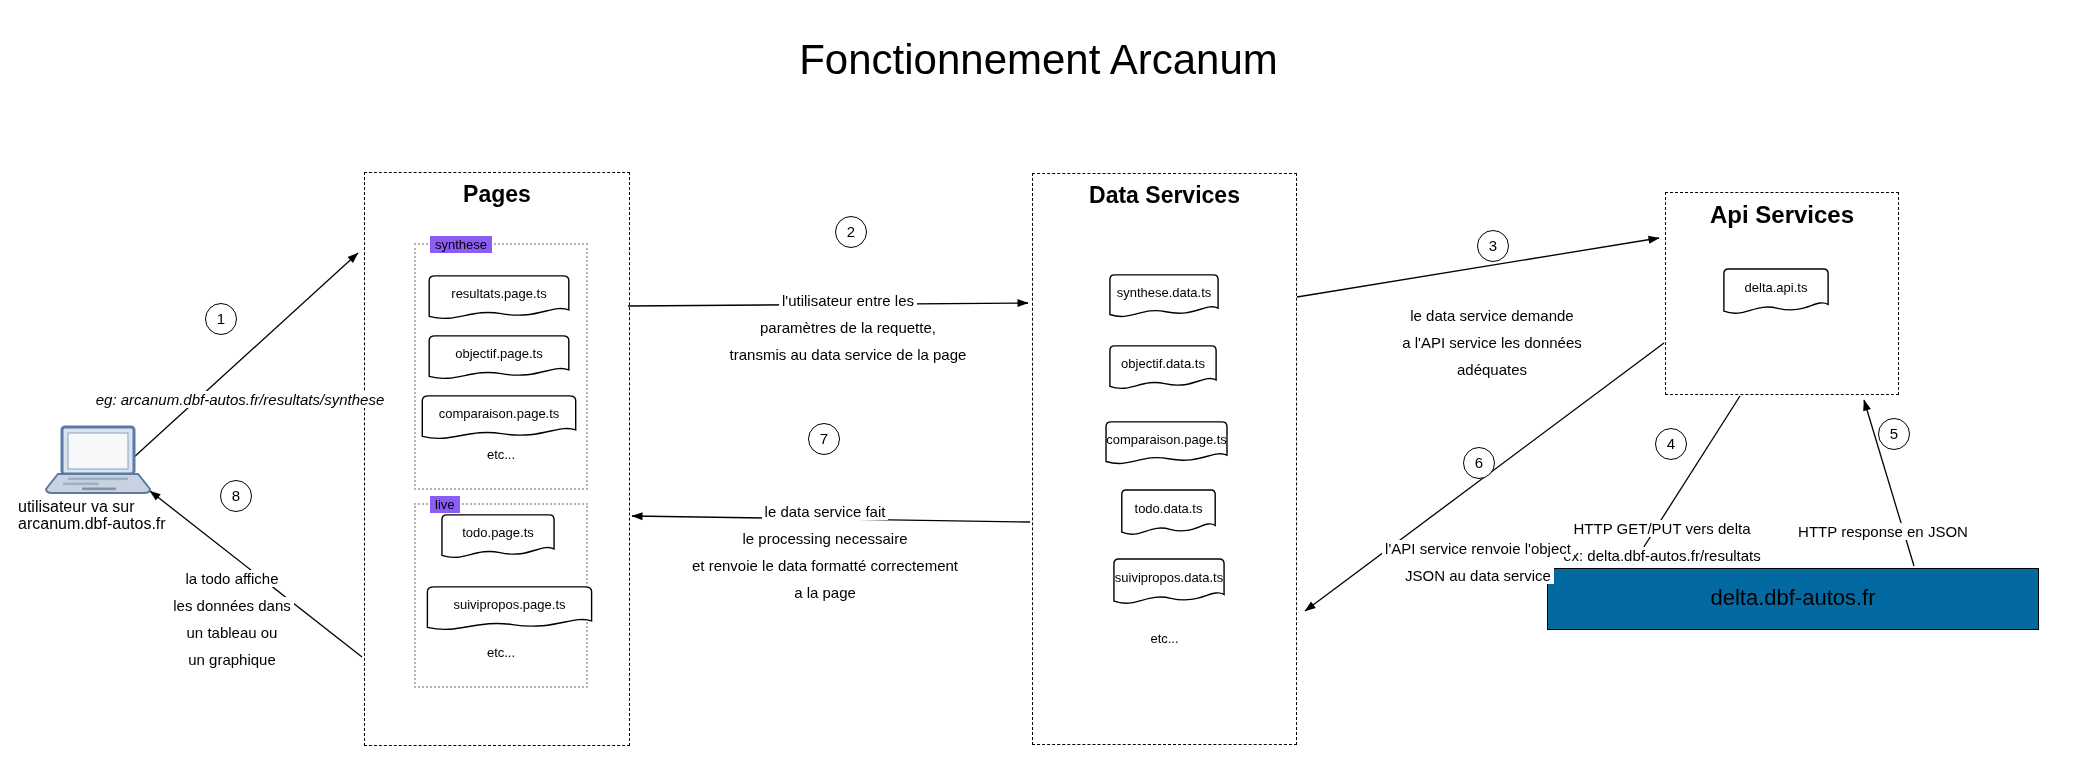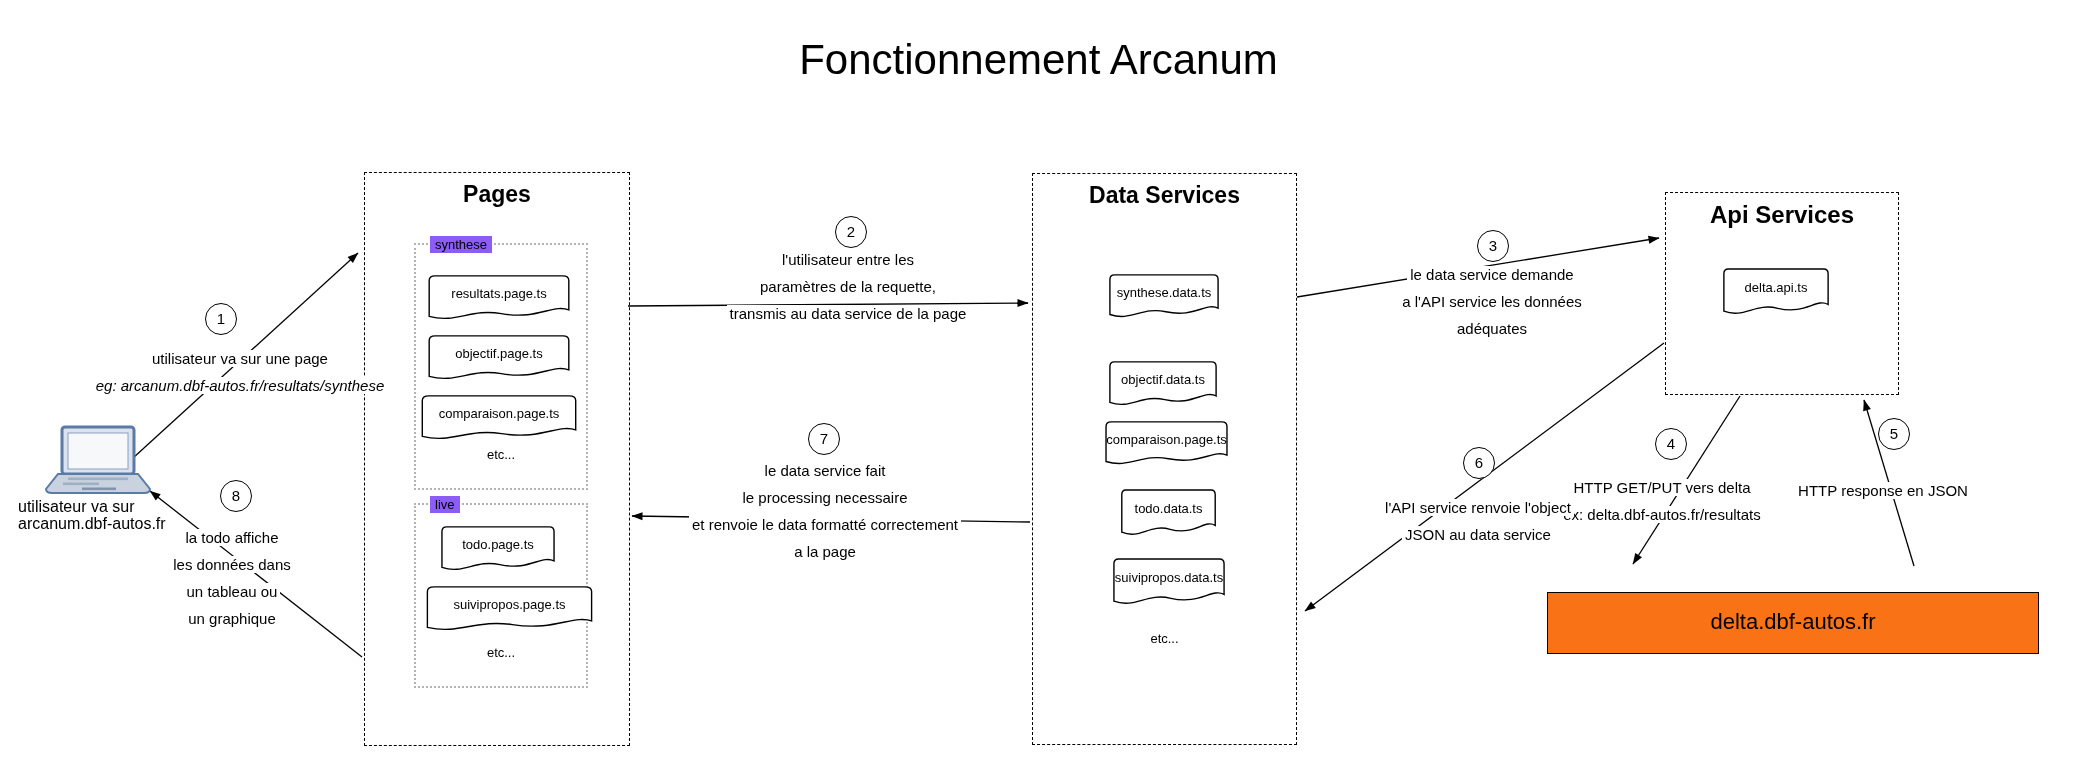--- a/index.html
+++ b/index.html
@@ -35,26 +35,26 @@
   }
   .etc-label{
     position:absolute;left:0;right:0;text-align:center;font-size:13px;
   }
   .step-circle{
     position:absolute;width:30px;height:30px;border:1.2px solid #000;
     border-radius:50%;background:#fff;text-align:center;line-height:30px;
     font-size:15px;
   }
   .step-label{
-    position:absolute;text-align:center;font-size:15px;line-height:27px;
+    position:absolute;text-align:center;font-size:15px;line-height:27px;margin-top:41px;
   }
   .step-label .line span{background:#fff;padding:0 3px;}
   .step-label .line.italic span{font-style:italic;}
   .plain-box{
-    position:absolute;border:1.5px solid #000;background:#f97316;text-align:center;margin-top:24px;
+    position:absolute;border:1.5px solid #000;background:#0369a1;text-align:center;
   }
   .plain-box .plain-box-label{font-size:22px;line-height:58px;}
   .actor-label{
     position:absolute;text-align:left;font-size:16px;line-height:17px;
   }
   .laptop{position:absolute;}
 </style>
 </head>
 <body>
 
@@ -114,21 +114,21 @@
         <svg viewBox="0 0 120 50" preserveAspectRatio="none">
             <path d="M6,1 H114 Q119,1 119,6 V38 C106,31 93,49 62,42 C36,36 24,53 1,45 V6 Q1,1 6,1 Z" fill="#fff" stroke="#000" stroke-width="1.4" vector-effect="non-scaling-stroke"></path>
           </svg>
         <span class="doc-label">comparaison.page.ts</span>
       </div>
       <div class="etc-label" style="top:202px;">etc...</div>
     </div>
 
     <div class="group-box" style="left:49px;top:330px;width:170px;height:181px;">
       <div class="group-label">live</div>
-      <div class="doc" style="left:25px;top:21px;width:114px;height:46px;">
+      <div class="doc" style="left:25px;top:9px;width:114px;height:46px;">
         <svg viewBox="0 0 120 50" preserveAspectRatio="none">
             <path d="M6,1 H114 Q119,1 119,6 V38 C106,31 93,49 62,42 C36,36 24,53 1,45 V6 Q1,1 6,1 Z" fill="#fff" stroke="#000" stroke-width="1.4" vector-effect="non-scaling-stroke"></path>
           </svg>
         <span class="doc-label">todo.page.ts</span>
       </div>
       <div class="doc" style="left:10px;top:81px;width:143px;height:46px;padding-left:24px;">
         <svg viewBox="0 0 120 50" preserveAspectRatio="none">
             <path d="M6,1 H114 Q119,1 119,6 V38 C106,31 93,49 62,42 C36,36 24,53 1,45 V6 Q1,1 6,1 Z" fill="#fff" stroke="#000" stroke-width="1.4" vector-effect="non-scaling-stroke"></path>
           </svg>
         <span class="doc-label">suivipropos.page.ts</span>
@@ -138,21 +138,21 @@
   </div>
 
   <div class="outer-box" style="left:1032px;top:173px;width:263px;height:570px;">
     <div class="box-title">Data Services</div>
     <div class="doc" style="left:76px;top:100px;width:110px;height:45px;">
       <svg viewBox="0 0 120 50" preserveAspectRatio="none">
           <path d="M6,1 H114 Q119,1 119,6 V38 C106,31 93,49 62,42 C36,36 24,53 1,45 V6 Q1,1 6,1 Z" fill="#fff" stroke="#000" stroke-width="1.4" vector-effect="non-scaling-stroke"></path>
         </svg>
       <span class="doc-label">synthese.data.ts</span>
     </div>
-    <div class="doc" style="left:76px;top:187px;width:108px;height:46px;">
+    <div class="doc" style="left:76px;top:171px;width:108px;height:46px;">
       <svg viewBox="0 0 120 50" preserveAspectRatio="none">
           <path d="M6,1 H114 Q119,1 119,6 V38 C106,31 93,49 62,42 C36,36 24,53 1,45 V6 Q1,1 6,1 Z" fill="#fff" stroke="#000" stroke-width="1.4" vector-effect="non-scaling-stroke"></path>
         </svg>
       <span class="doc-label">objectif.data.ts</span>
     </div>
     <div class="doc" style="left:72px;top:247px;width:123px;height:45px;">
       <svg viewBox="0 0 120 50" preserveAspectRatio="none">
           <path d="M6,1 H114 Q119,1 119,6 V38 C106,31 93,49 62,42 C36,36 24,53 1,45 V6 Q1,1 6,1 Z" fill="#fff" stroke="#000" stroke-width="1.4" vector-effect="non-scaling-stroke"></path>
         </svg>
       <span class="doc-label">comparaison.page.ts</span>
@@ -189,21 +189,20 @@
   <div class="step-circle" style="left:205px;top:303px;">1</div>
   <div class="step-circle" style="left:835px;top:216px;">2</div>
   <div class="step-circle" style="left:1477px;top:230px;">3</div>
   <div class="step-circle" style="left:1655px;top:428px;">4</div>
   <div class="step-circle" style="left:1878px;top:418px;">5</div>
   <div class="step-circle" style="left:1463px;top:447px;">6</div>
   <div class="step-circle" style="left:808px;top:423px;">7</div>
   <div class="step-circle" style="left:220px;top:480px;">8</div>
 
   <div class="step-label" style="left:85px;top:345px;width:310px;">
-    <div class="line"><span>utilisateur va sur une page</span></div>
     <div class="line italic"><span>eg: arcanum.dbf-autos.fr/resultats/synthese</span></div>
   </div>
   <div class="step-label" style="left:700px;top:246px;width:296px;">
     <div class="line"><span>l'utilisateur entre les</span></div>
     <div class="line"><span>paramètres de la requette,</span></div>
     <div class="line"><span>transmis au data service de la page</span></div>
   </div>
   <div class="step-label" style="left:1367px;top:261px;width:250px;">
     <div class="line"><span>le data service demande</span></div>
     <div class="line"><span>a l'API service les données</span></div>

